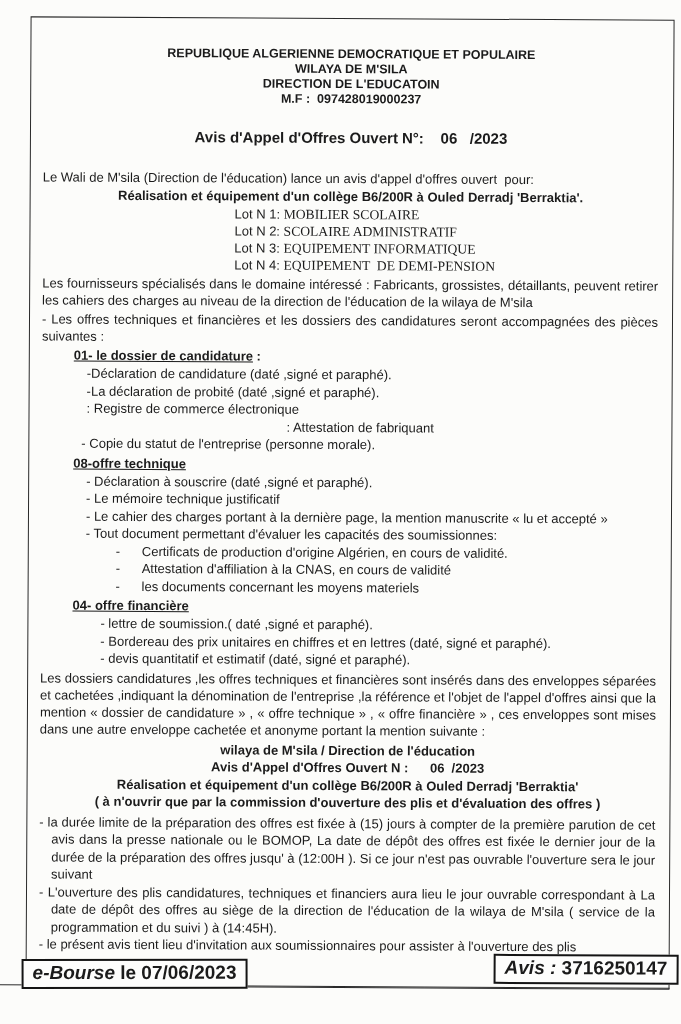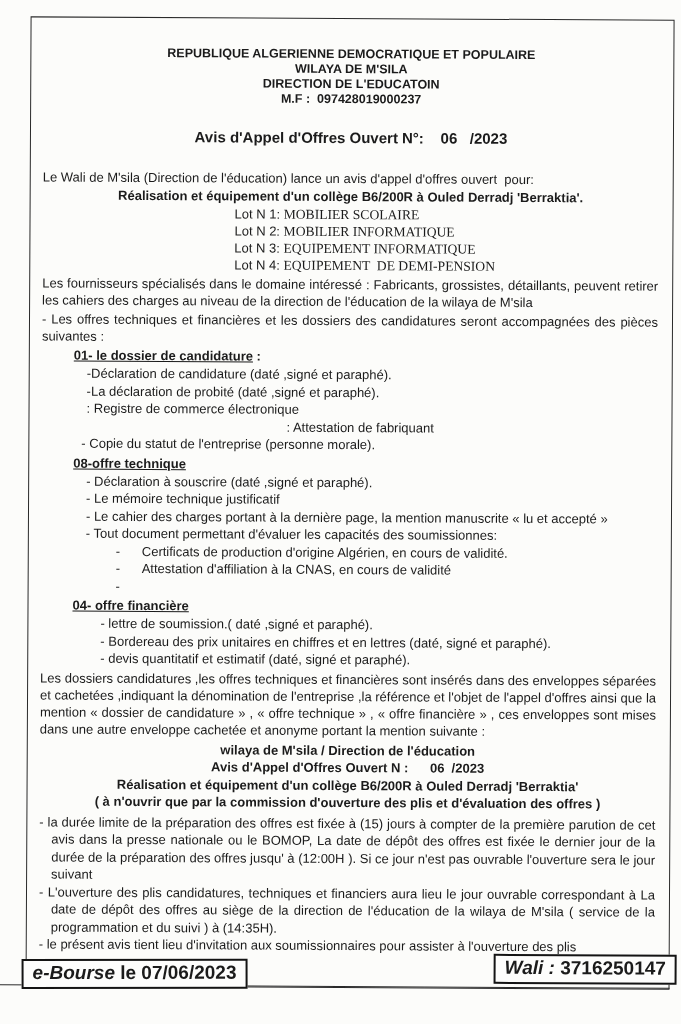--- a/index.html
+++ b/index.html
@@ -64,21 +64,21 @@
       <div class="pre">M.F :  097428019000237</div>
     </div>
 
     <div class="doc-title center pre">Avis d'Appel d'Offres Ouvert N°:    06   /2023</div>
 
     <div class="intro pre">Le Wali de M'sila (Direction de l'éducation) lance un avis d'appel d'offres ouvert  pour:</div>
     <div class="subject">Réalisation et équipement d'un collège B6/200R à Ouled Derradj 'Berraktia'.</div>
 
     <div class="lots">
       <div><span class="lot-label">Lot N 1:</span> <span class="lot-value">MOBILIER SCOLAIRE</span></div>
-      <div><span class="lot-label">Lot N 2:</span> <span class="lot-value">MOBILIER INFORMATIQUE</span></div>
+      <div><span class="lot-label">Lot N 2:</span> <span class="lot-value">SCOLAIRE ADMINISTRATIF</span></div>
       <div><span class="lot-label">Lot N 3:</span> <span class="lot-value">EQUIPEMENT INFORMATIQUE</span></div>
       <div><span class="lot-label">Lot N 4:</span> <span class="lot-value pre">EQUIPEMENT  DE DEMI-PENSION</span></div>
     </div>
 
     <div class="para">Les fournisseurs spécialisés dans le domaine intéressé : Fabricants, grossistes, détaillants, peuvent retirer les cahiers des charges au niveau de la direction de l'éducation de la wilaya de M'sila</div>
     <div class="para">- Les offres techniques et financières et les dossiers des candidatures  seront accompagnées des pièces suivantes :</div>
 
     <div class="sec-title"><span class="u">01- le dossier de candidature</span><span> :</span></div>
     <div class="item ind45">-Déclaration de candidature (daté ,signé et paraphé).</div>
     <div class="item ind45">-La déclaration de probité (daté ,signé et paraphé).</div>
@@ -99,45 +99,46 @@
     <div class="subitem item">
         <span class="dash">-</span>
         <span>Certificats de production d'origine Algérien, en cours de validité.</span>
       </div>
     <div class="subitem item">
         <span class="dash">-</span>
         <span>Attestation d'affiliation à la CNAS, en cours de validité</span>
       </div>
     <div class="subitem item">
         <span class="dash">-</span>
+        <span>les documents  concernant les moyens materiels</span>
       </div>
 
     <div class="sec-title"><span class="u">04- offre financière</span></div>
     <div class="item ind60">- lettre de soumission.( daté ,signé et paraphé).</div>
     <div class="item ind60">- Bordereau des prix unitaires en chiffres et en lettres (daté, signé et paraphé).</div>
     <div class="item ind60">- devis quantitatif et estimatif  (daté, signé et paraphé).</div>
 
     <div class="para">Les dossiers candidatures ,les offres techniques et financières sont insérés dans des enveloppes séparées et cachetées ,indiquant la dénomination de l'entreprise ,la référence et l'objet de l'appel d'offres ainsi que la mention « dossier de candidature » , « offre technique »  , « offre financière » , ces enveloppes sont mises dans une autre enveloppe cachetée et  anonyme portant la mention suivante :</div>
 
     <div class="env-center">
       <div>wilaya de M'sila / Direction de l'éducation</div>
       <div class="pre">Avis d'Appel d'Offres Ouvert N :      06  /2023</div>
       <div>Réalisation et équipement d'un collège B6/200R à Ouled Derradj 'Berraktia'</div>
       <div>( à n'ouvrir que par la commission d'ouverture des plis et d'évaluation des offres )</div>
     </div>
 
     <div class="closing">
       <p><span>- la durée limite de la préparation des offres est fixée à </span><span class="b">(15)</span><span> jours à compter de la première parution de cet avis dans la presse nationale ou le BOMOP, La date de dépôt des offres est fixée le dernier jour  de la durée de la préparation des offres jusqu' à </span><span class="b">(12:00H )</span><span>. Si ce jour n'est pas ouvrable l'ouverture sera le jour suivant</span></p>
-      <p><span>- L'ouverture des plis candidatures, techniques et financiers aura lieu le  jour ouvrable correspondant  à La date de dépôt des offres au siège de la direction de l'éducation de la wilaya de M'sila ( service de la programmation et du suivi ) à </span><span class="b">(14:35H).</span></p>
+      <p><span>- L'ouverture des plis candidatures, techniques et financiers aura lieu le  jour ouvrable correspondant  à La date de dépôt des offres au siège de la direction de l'éducation de la wilaya de M'sila ( service de la programmation et du suivi ) à </span><span class="b">(14:45H).</span></p>
       <p><span>- le présent avis tient lieu d'invitation aux soumissionnaires pour assister à l'ouverture des plis</span></p>
     </div>
 
   </div>
 
   <div class="bottom-rule"></div>
 
   <div class="footer-box fb-left">
     <span class="it">e-Bourse</span><span class="pre"> le 07/06/2023</span>
   </div>
   <div class="footer-box fb-right">
-    <span class="it">Wali : </span><span>3716250147</span>
+    <span class="it">Avis : </span><span>3716250147</span>
   </div>
 </div>
 
 </body></html>

